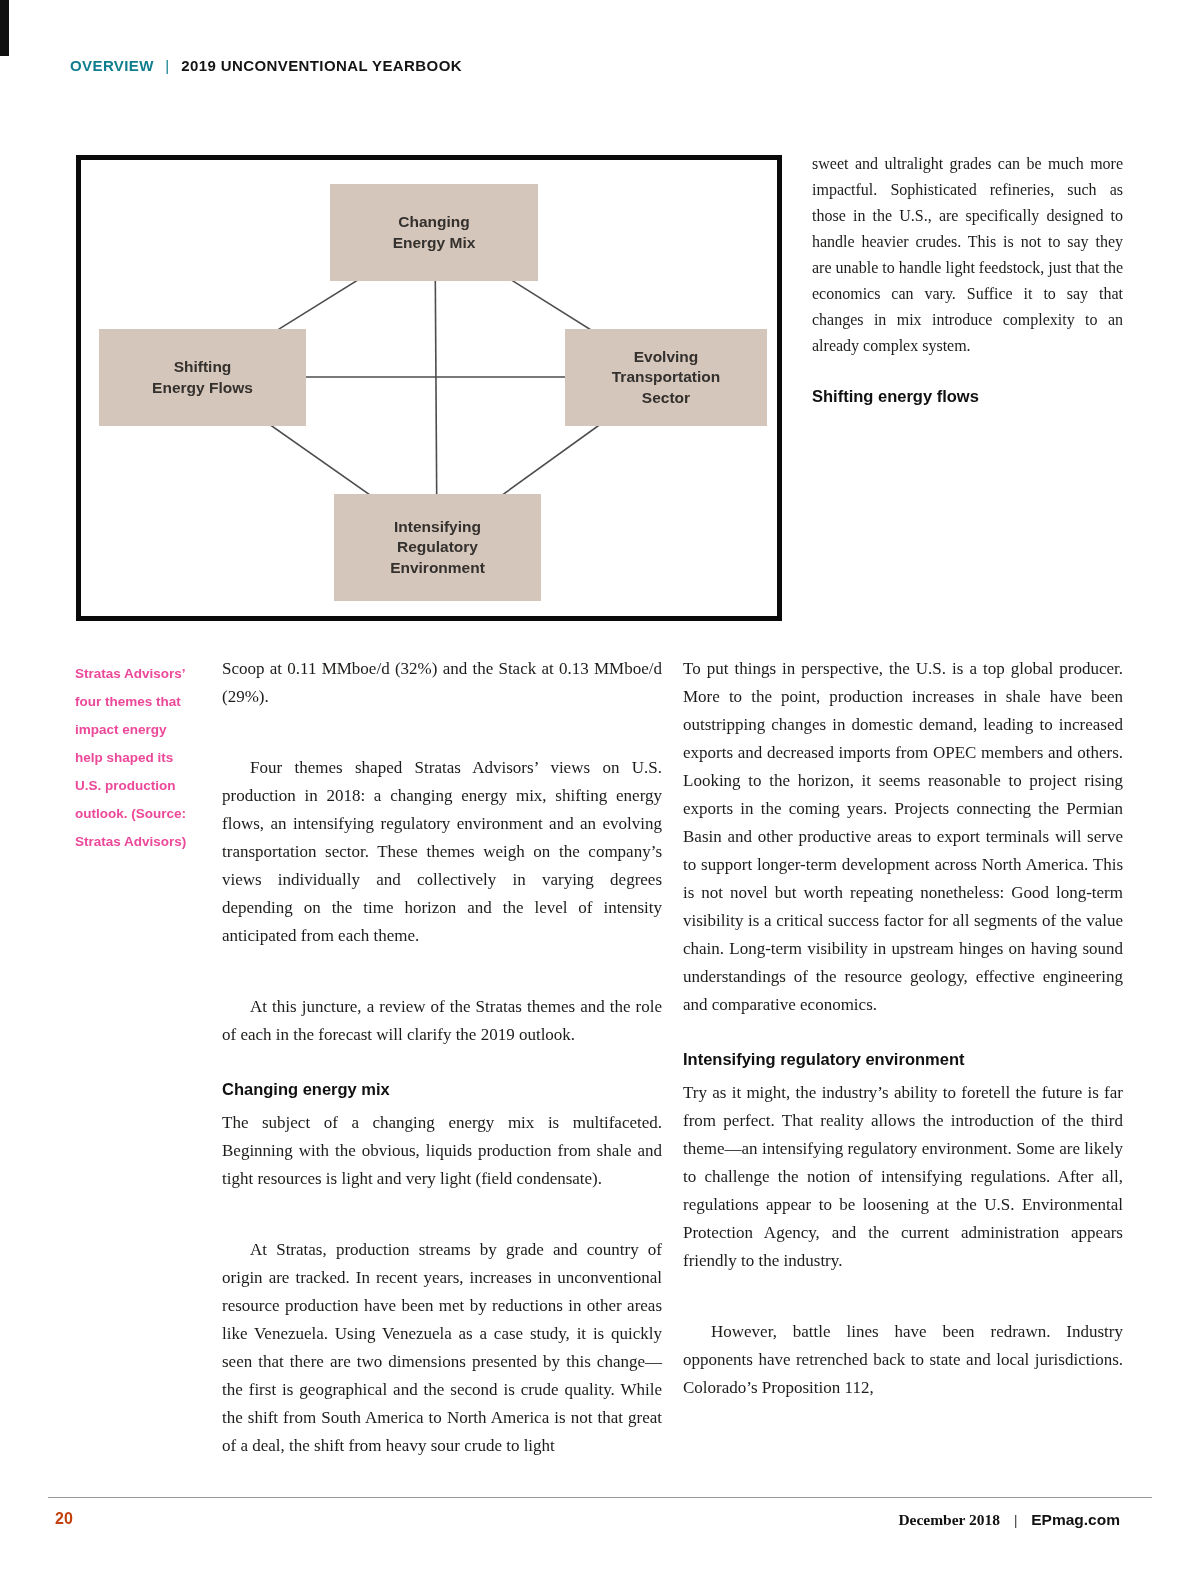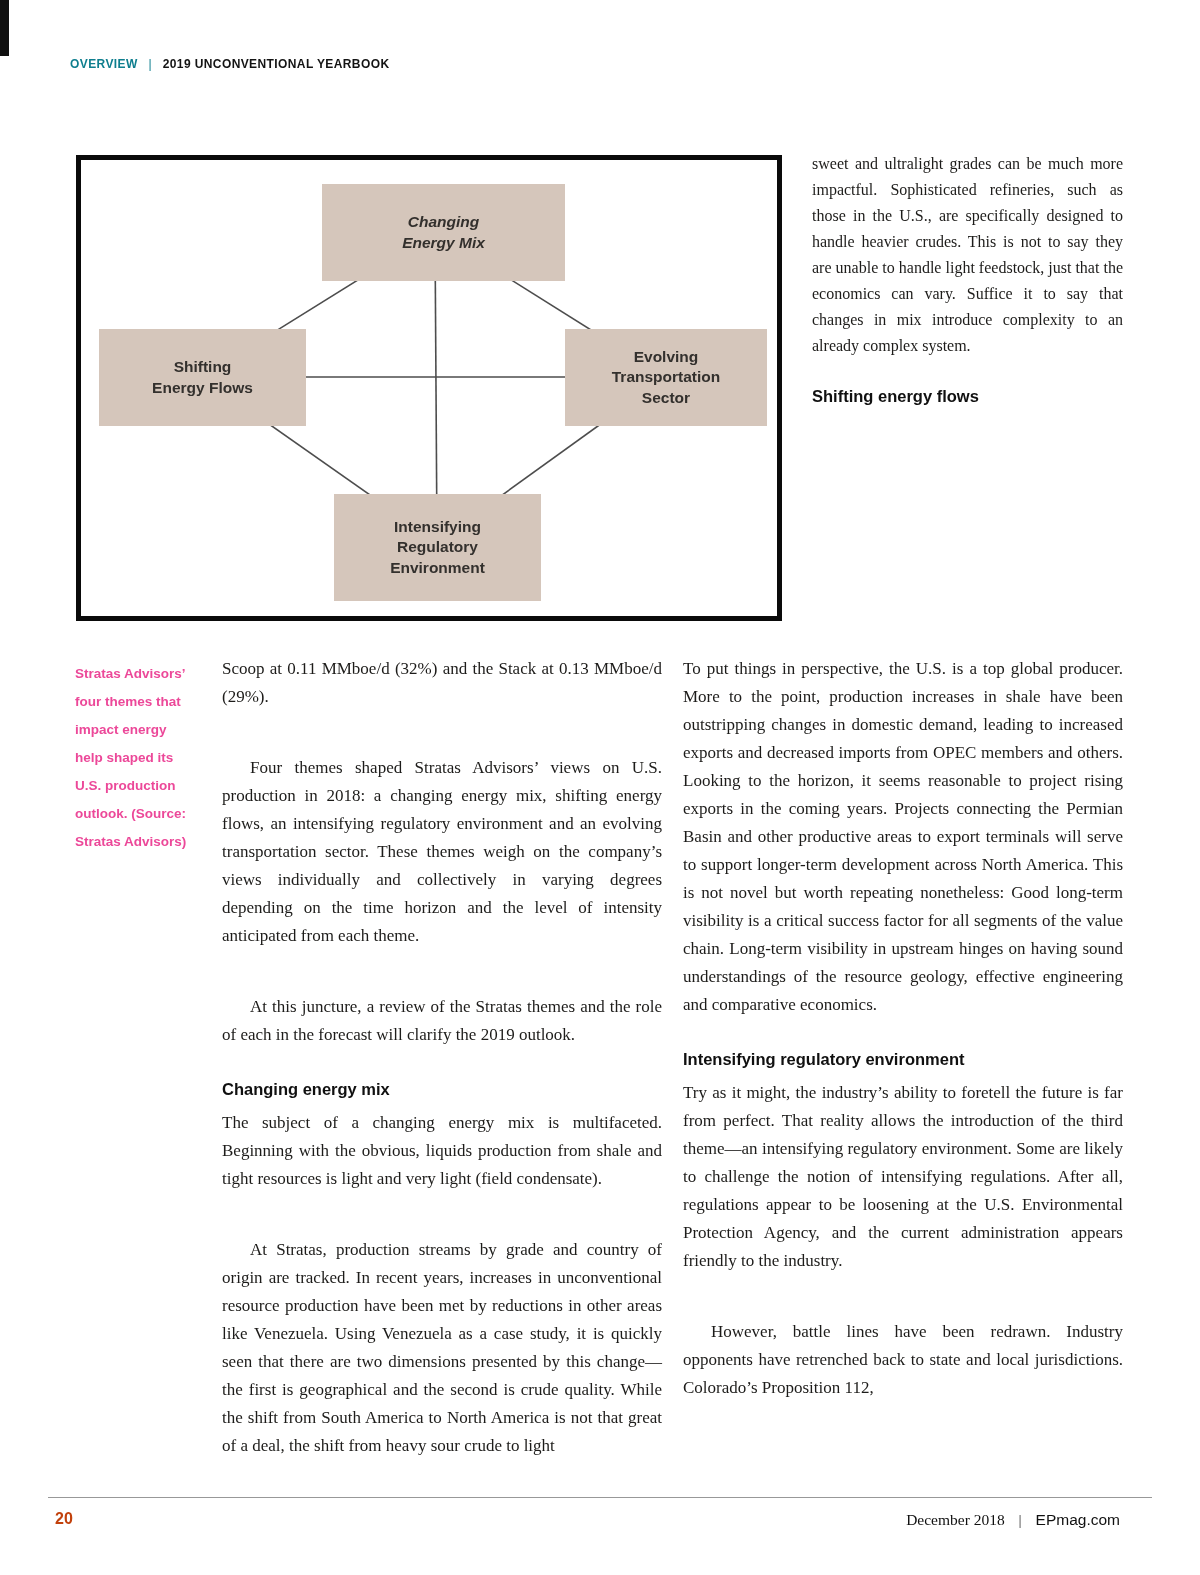--- a/index.html
+++ b/index.html
@@ -6,38 +6,38 @@
   .page {
     position:relative; width:1200px; height:1575px; margin:0 auto;
     background:#ffffff; overflow:hidden;
     font-family:"Liberation Serif", serif; color:#1d1c1a;
   }
   .corner-tab { position:absolute; left:0; top:0; width:9px; height:56px; background:#101010; }
 
   .kicker {
     position:absolute; left:70px; top:57px;
     font-family:"Liberation Sans", sans-serif; font-weight:bold;
-    font-size:12px; letter-spacing:0.4px; white-space:nowrap;
+    font-size:15px; letter-spacing:0.4px; white-space:nowrap;
   }
   .kicker .section { color:#0e7e8e; }
   .kicker .divider { color:#0e7e8e; font-weight:normal; padding:0 7px; }
   .kicker .title { color:#141414; }
 
   
   .figure { position:absolute; left:76px; top:155px; width:706px; height:466px; }
   .figure-frame { position:absolute; left:0; top:0; right:0; bottom:0; border:5px solid #0a0a0a; background:#ffffff; }
   .connectors { position:absolute; left:5px; top:5px; }
   .dbox {
     position:absolute; background:#d5c6bb;
     display:flex; align-items:center; justify-content:center;
     text-align:center; font-family:"Liberation Sans", sans-serif;
     font-weight:bold; font-size:15.5px; line-height:1.32; color:#33302d;
     white-space:pre-line;
   }
-  .dbox-top    { left:246px; top:29px;  width:243px; height:97px;font-style:italic; }
+  .dbox-top    { left:254px; top:29px;  width:208px; height:97px; }
   .dbox-left   { left:23px;  top:174px; width:207px; height:97px; }
   .dbox-right  { left:489px; top:174px; width:202px; height:97px; }
   .dbox-bottom { left:258px; top:339px; width:207px; height:107px; }
 
   .fig-caption {
     position:absolute; left:75px; top:660px; width:142px;
     font-family:"Liberation Sans", sans-serif; font-weight:bold;
     font-size:13.5px; line-height:28px; color:#ec4899; white-space:pre-line;
   }
 
@@ -53,21 +53,21 @@
   .col-right-top h3 { margin-top:24px; }
   .col-middle { left:222px; top:655px; width:440px; font-size:17px; line-height:28px; }
   .col-right-bottom { left:683px; top:655px; width:440px; font-size:17px; line-height:28px; }
 
   
   .footer-rule { position:absolute; left:48px; right:48px; top:1497px; height:1px; background:#989898; }
   .footer-page {
     position:absolute; left:55px; top:1510px;
     font-family:"Liberation Sans", sans-serif; font-weight:bold; font-size:16px; color:#c2410c;
   }
-  .footer-right { position:absolute; right:80px; top:1511px; font-size:15.5px; font-weight:normal; color:#111; white-space:nowrap; }
+  .footer-right { position:absolute; right:80px; top:1511px; font-size:15.5px; font-weight:bold; color:#111; white-space:nowrap; }
   .footer-right .date { font-family:"Liberation Serif", serif; }
   .footer-right .divider { padding:0 10px; color:#333; }
   .footer-right .site { font-family:"Liberation Sans", sans-serif; }
 </style>
 </head>
 <body>
 
 <div class="page">
 
   <div class="corner-tab"></div>

